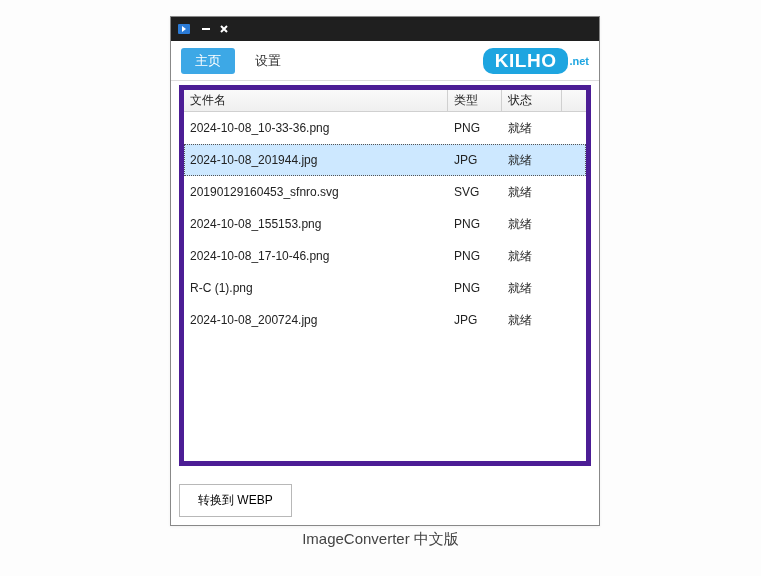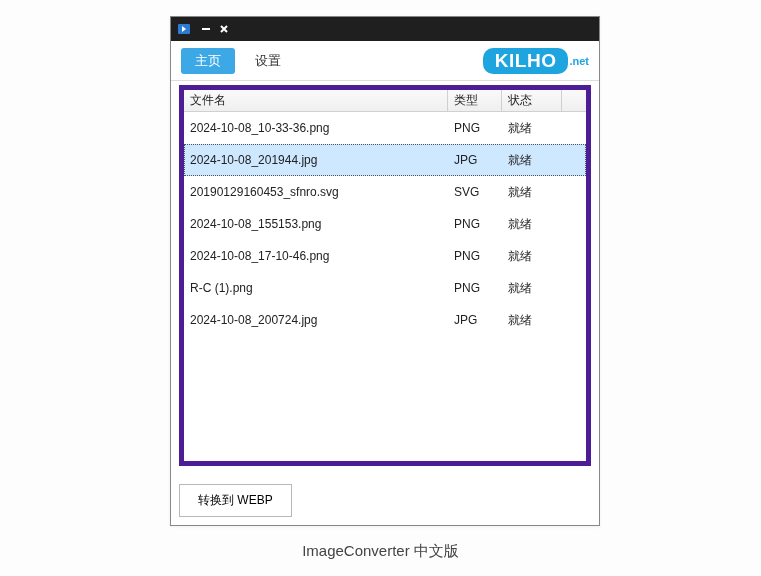--- a/index.html
+++ b/index.html
@@ -150,21 +150,21 @@
     border: 1px solid #b8b8b8;
     background: #fff;
     padding: 7px 18px;
     font-size: 12px;
     cursor: pointer;
     font-family: inherit;
   }
   .caption {
     position: absolute;
     left: 0;
-    top: 542px;
+    top: 530px;
     width: 761px;
     text-align: center;
     font-size: 15px;
     color: #444;
   }
 </style>
 </head>
 <body>
 
 <div class="window">

